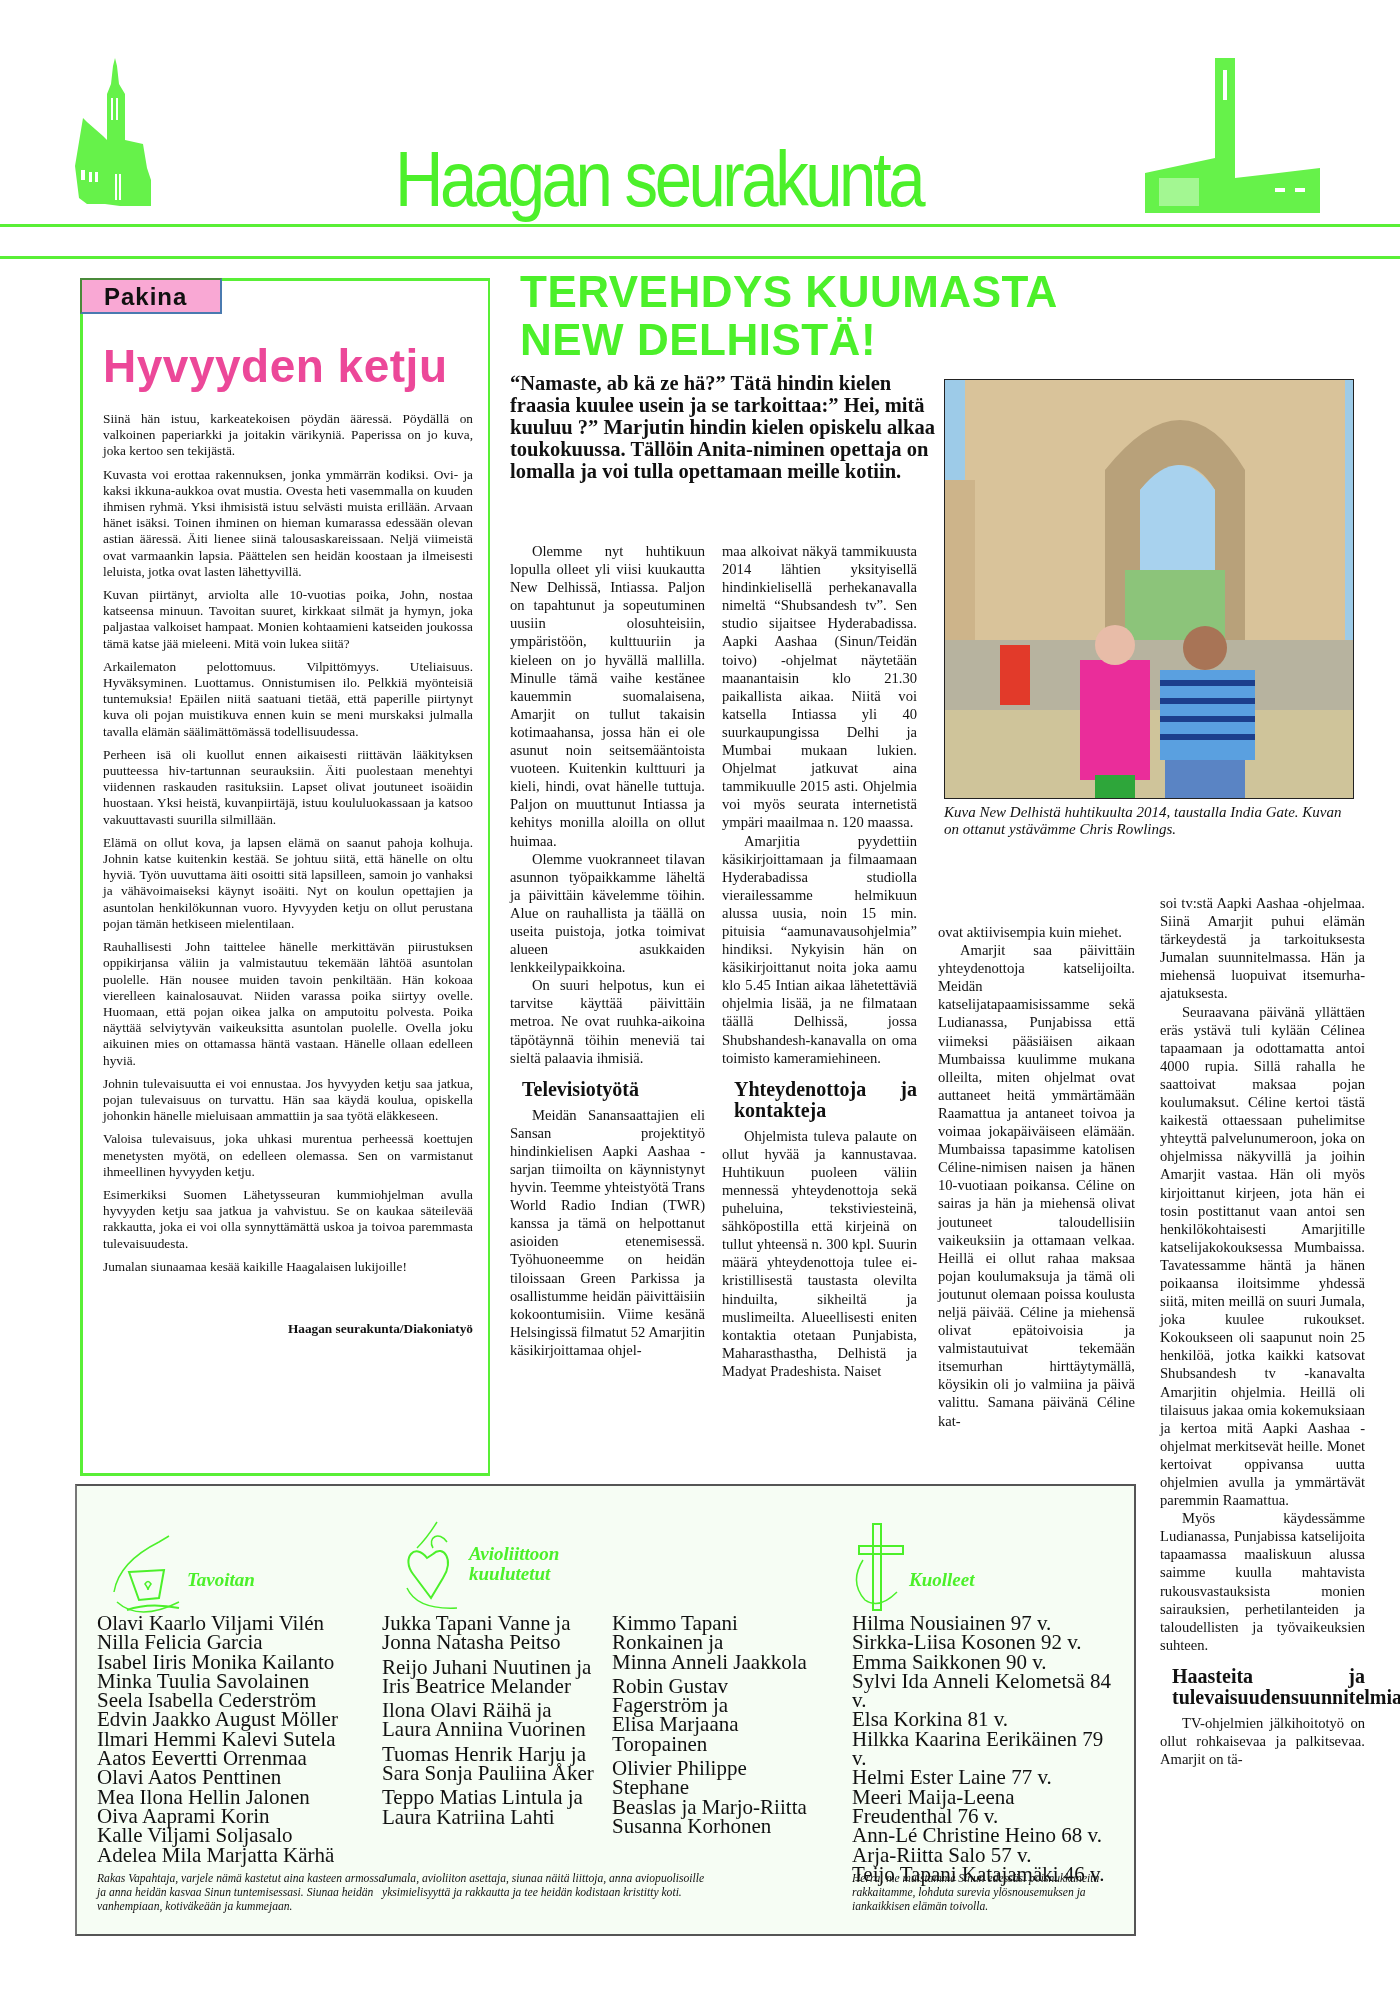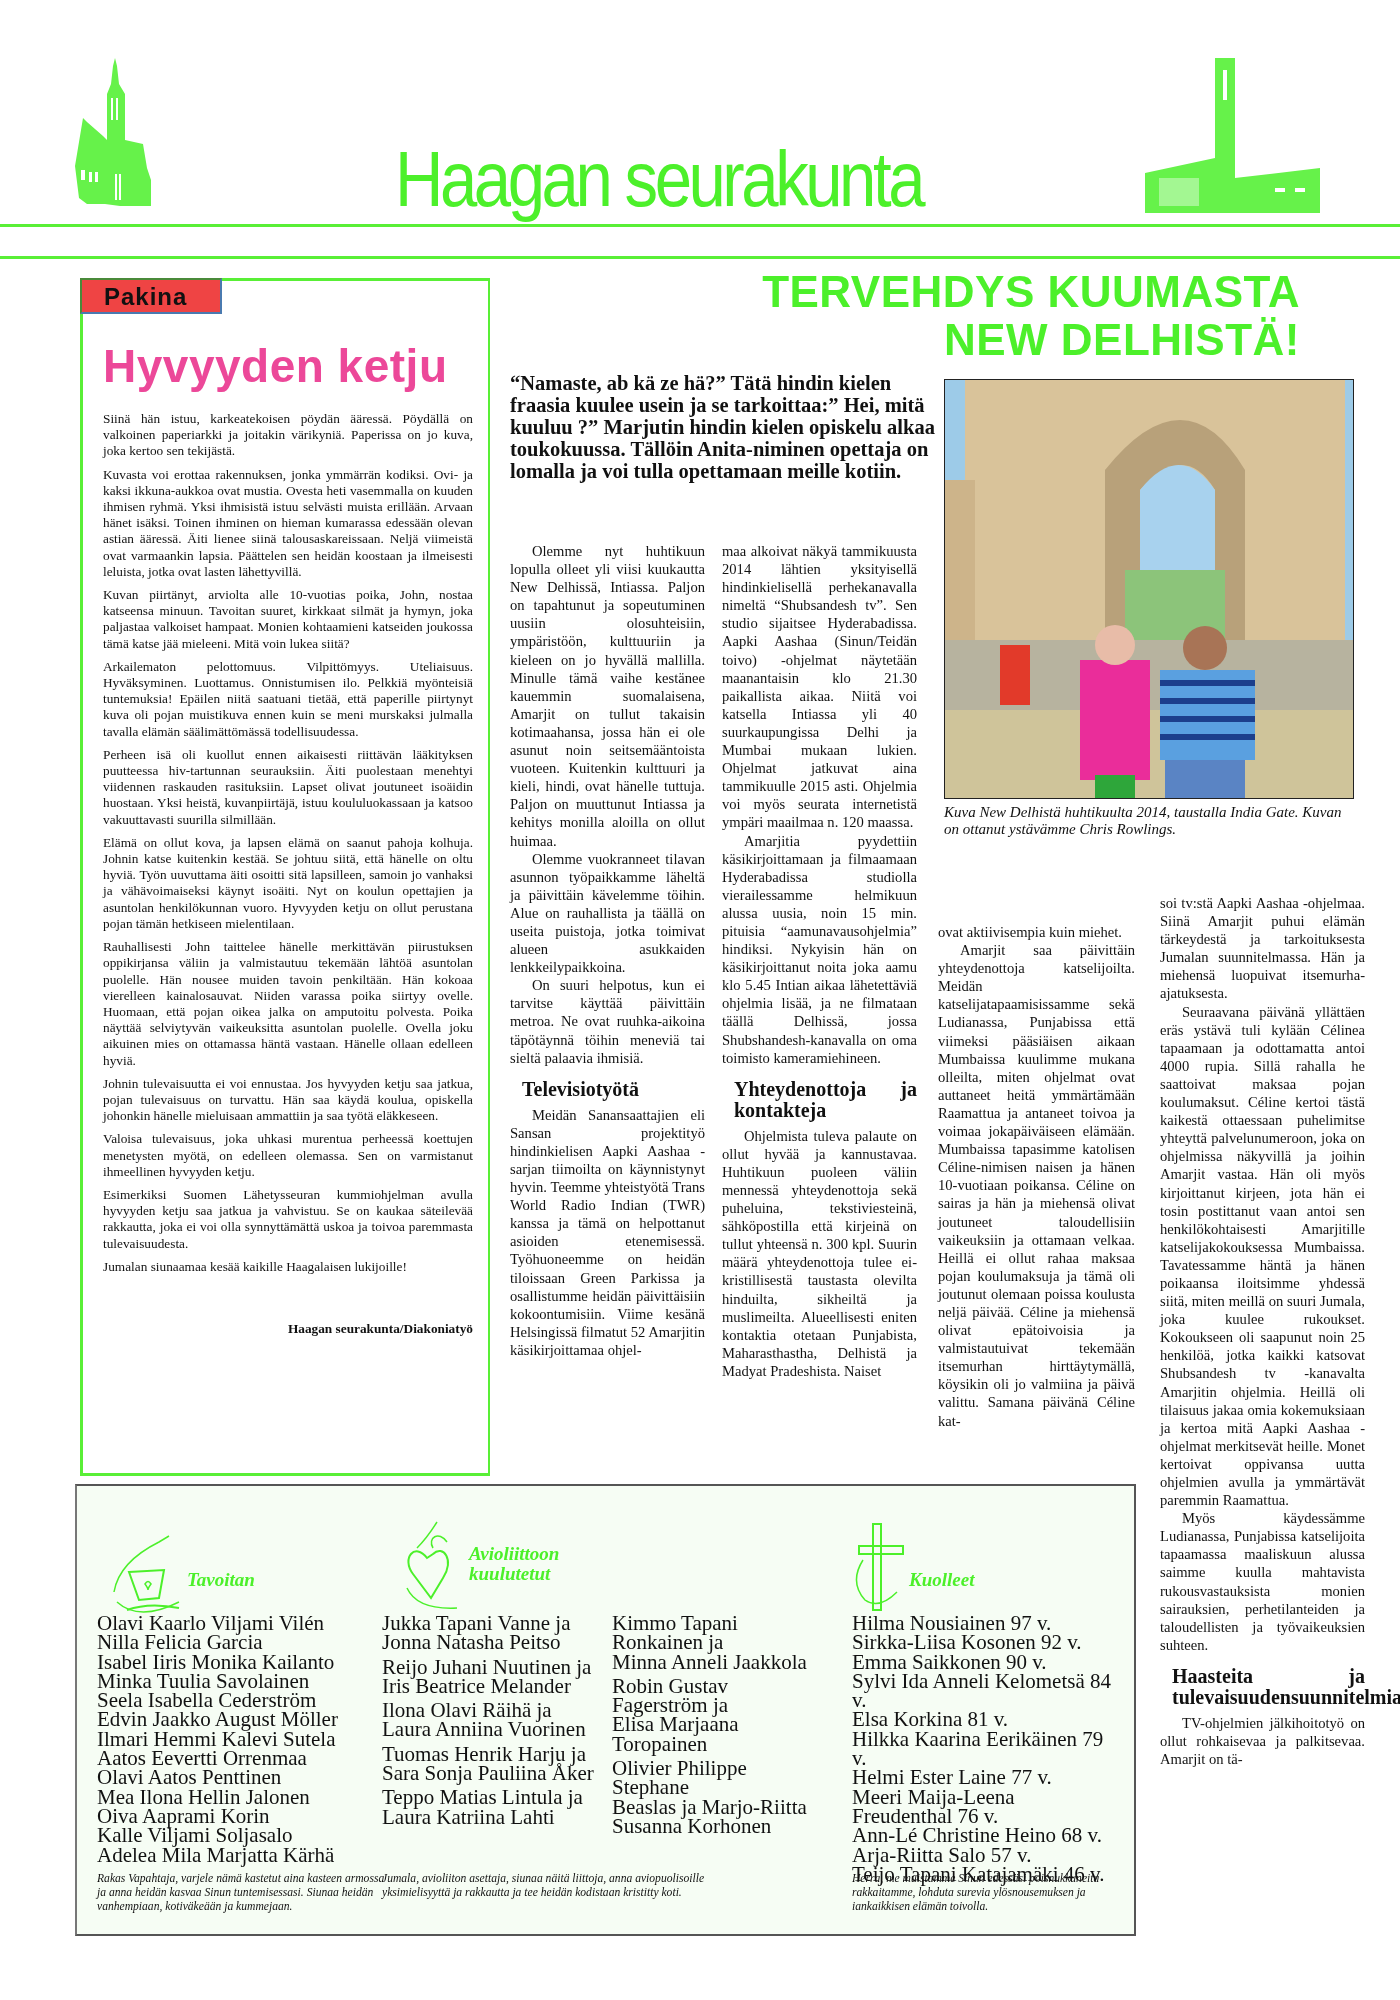--- a/index.html
+++ b/index.html
@@ -8,28 +8,28 @@
   .abs { position: absolute; }
 
   
   #masthead-title { left: 395px; top: 140px; font-size: 78px; font-family: "Liberation Sans", sans-serif; color: #4cf02a; letter-spacing: -4px; transform: scaleX(0.86); transform-origin: left top; line-height: 1; }
   .rule { position: absolute; left: 0; width: 1400px; height: 3px; background: #59ef36; }
   #rule1 { top: 224px; }
   #rule2 { top: 256px; }
 
   
   #pakina { left: 80px; top: 278px; width: 410px; height: 1198px; border: 3px solid #59ef36; border-right-width: 2px; }
-  #pakina-tag { left: -3px; top: -3px; width: 142px; height: 36px; background: #ef4444; border: 2px solid #4a8a3a; border-right-color: #4a7ab0; border-bottom-color: #4a7ab0; font-family: "Liberation Sans", sans-serif; font-weight: bold; font-size: 24px; padding: 3px 0 0 22px; letter-spacing: 1px; }
+  #pakina-tag { left: -3px; top: -3px; width: 142px; height: 36px; background: #f9a8d4; border: 2px solid #4a8a3a; border-right-color: #4a7ab0; border-bottom-color: #4a7ab0; font-family: "Liberation Sans", sans-serif; font-weight: bold; font-size: 24px; padding: 3px 0 0 22px; letter-spacing: 1px; }
   #pakina-title { left: 20px; top: 58px; font-family: "Liberation Sans", sans-serif; font-weight: bold; font-size: 46px; color: #ec4899; letter-spacing: 0.5px; }
   #pakina-body { left: 20px; top: 130px; width: 370px; font-size: 13.3px; line-height: 16.2px; text-align: justify; }
   #pakina-body p { margin-bottom: 7px; hyphens: auto; }
   #pakina-sign { text-align: right; font-weight: bold; margin-top: 46px; }
 
   
-  #article-title { left: 520px; top: 268px; width: 780px; text-align: right; font-family: "Liberation Sans", sans-serif; font-weight: bold; font-size: 44px; line-height: 48px; color: #4cf02a; letter-spacing: 0.5px; }
+  #article-title { left: 520px; top: 268px; width: 780px; text-align: left; font-family: "Liberation Sans", sans-serif; font-weight: bold; font-size: 44px; line-height: 48px; color: #4cf02a; letter-spacing: 0.5px; }
   #lead { left: 510px; top: 372px; width: 425px; font-weight: bold; font-size: 20.5px; line-height: 22px; }
   .col { position: absolute; font-size: 14.6px; line-height: 18.1px; text-align: justify; }
   .col p { text-indent: 22px; }
   .col p.noindent { text-indent: 0; }
   .col h3 { font-size: 20px; font-weight: bold; line-height: 21px; margin: 12px 0 6px 12px; }
   #col1 { left: 510px; top: 542px; width: 195px; }
   #col2 { left: 722px; top: 542px; width: 195px; }
   #col3 { left: 938px; top: 923px; width: 197px; }
   #col4 { left: 1160px; top: 894px; width: 205px; }
 

